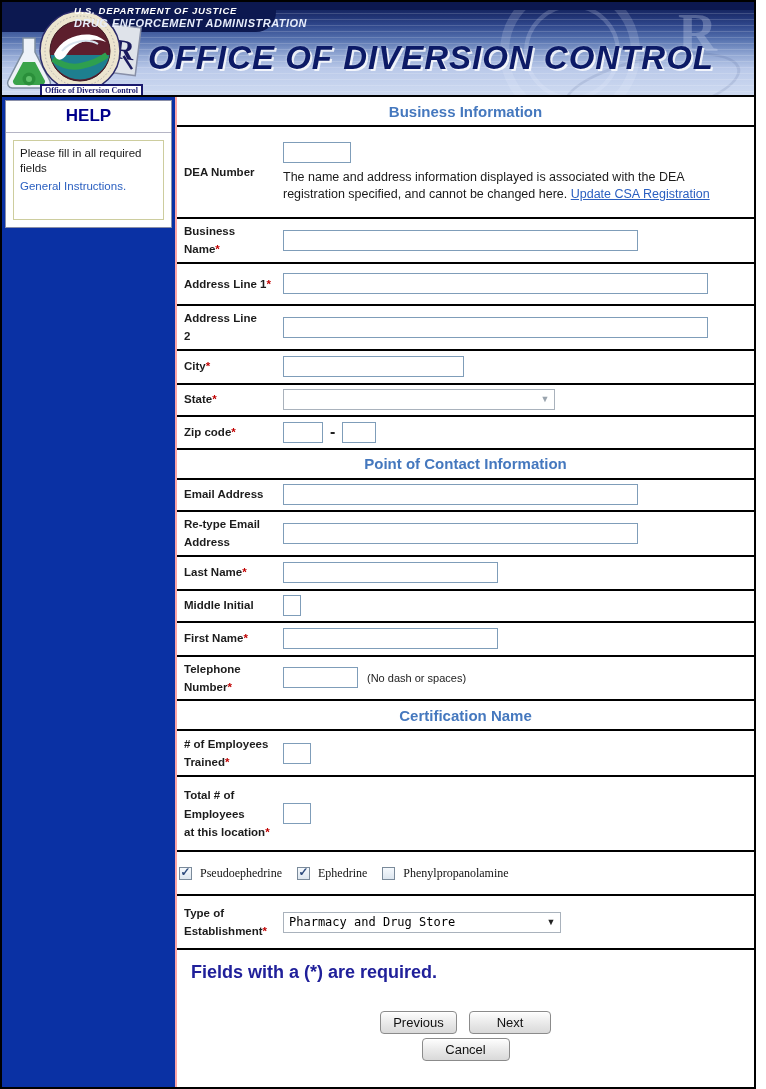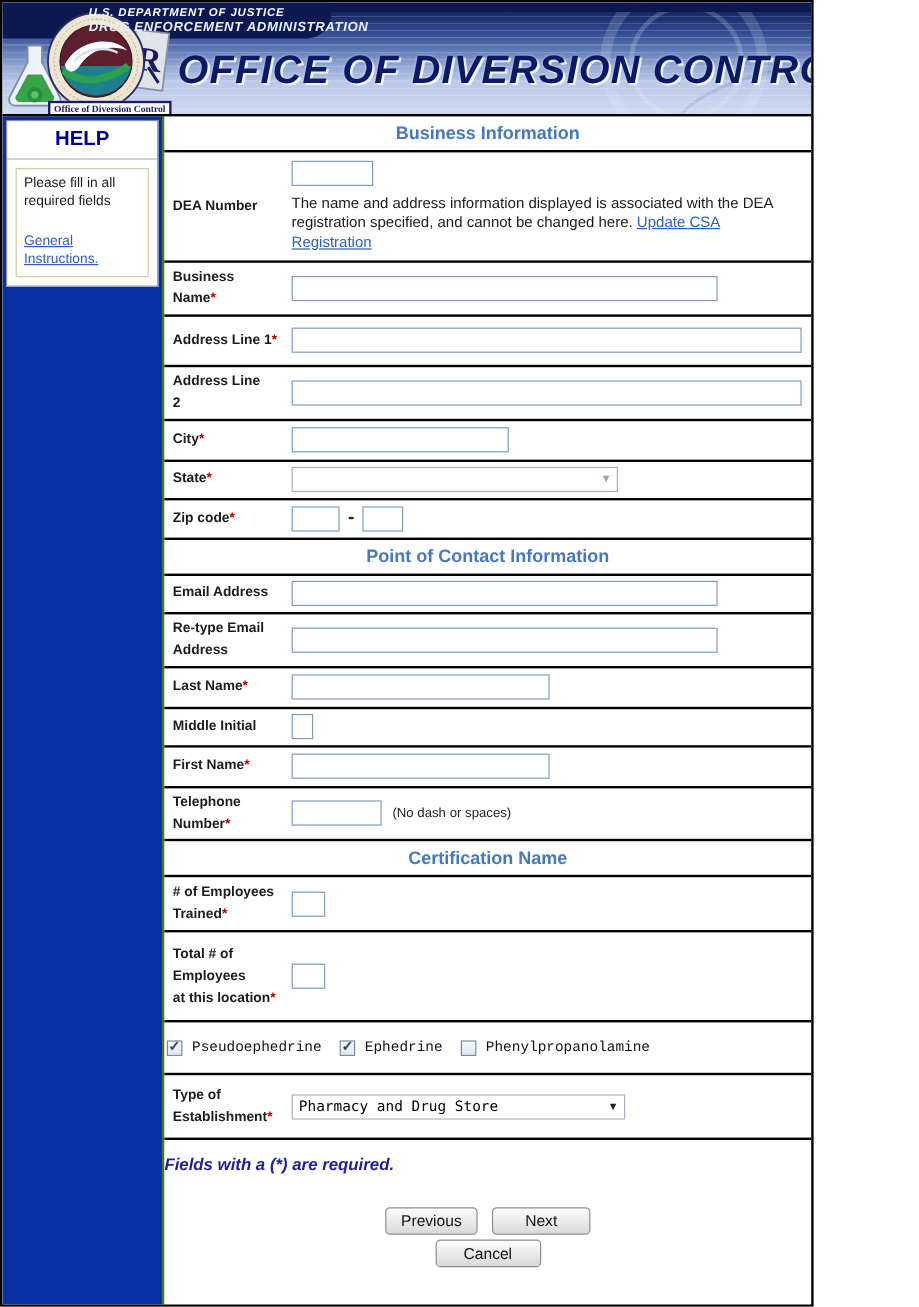--- a/index.html
+++ b/index.html
@@ -1,19 +1,19 @@
 <!DOCTYPE html>
 <html><head>
 <meta charset="utf-8">
 <style>
   * { margin:0; padding:0; box-sizing:border-box; }
   html,body { background:#fff; }
   body { font-family:"Liberation Sans", sans-serif; }
 
-  .page { width:678px; height:1089px; border:2px solid #000; background:#fff;
+  .page { width:756px; height:1089px; border:2px solid #000; background:#fff;
           display:flex; flex-direction:column; overflow:hidden; }
 
   
   .header { position:relative; height:95px; border-bottom:2px solid #000; overflow:hidden;
     background:linear-gradient(180deg,#0d1b50 0%,#1b2c6b 12%,#31498e 26%,#5571ae 40%,#8fa5d2 56%,#bac9e9 72%,#cfdbf1 100%); }
   .header::after { content:""; position:absolute; inset:0; pointer-events:none;
     background:repeating-linear-gradient(180deg, rgba(255,255,255,0) 0 5px, rgba(255,255,255,.16) 5px 6px); }
   .hdr-strip { position:absolute; top:0; left:0; width:274px; height:30px; background:#0c1850;
     border-bottom-right-radius:20px; z-index:1; }
   .hdr-topline { position:absolute; top:0; left:0; right:0; height:8px; background:#0c1850; z-index:1; }
@@ -30,27 +30,27 @@
     font-size:54px; color:rgba(230,238,255,.26); pointer-events:none; }
   .wm-arc { position:absolute; left:560px; top:55px; width:180px; height:60px; border-radius:50%;
     border:3px solid rgba(20,40,100,.10); transform:rotate(-12deg); pointer-events:none; }
   .logo { position:absolute; left:4px; top:4px; z-index:3; }
   .seal-caption { position:absolute; left:38px; top:82px; z-index:5; background:#ffffff;
     border:2px solid #1a1a6e; color:#1a1a6e; font-family:"Liberation Serif",serif; font-weight:bold;
     font-size:8px; line-height:10px; padding:0 3px; white-space:nowrap; }
 
   
   .body { flex:1; display:flex; min-height:0; }
-  .sidebar { width:175px; background:#0a31a4; border-right:2px solid #4d7c0f; padding:3px; }
+  .sidebar { width:175px; background:#0a31a4; border-right:2px solid #fca5a5; padding:3px; }
   .help-panel { background:#ffffff; border:1px solid #8a8fa8; }
   .help-title { text-align:center; font-size:17px; font-weight:bold; color:#00008b;
     padding:5px 0 6px; border-bottom:1px solid #b5b5c5; }
   .help-box { margin:7px; border:1px solid #cdcd9e; padding:5px 6px 6px; min-height:80px;
     font-size:11.5px; color:#1a1a1a; line-height:1.3; }
-  .help-link { display:inline-block; margin-top:18px; color:#2a5fc0; text-decoration:underline;
+  .help-link { display:inline-block; margin-top:3px; color:#2a5fc0; 
     font-size:11.5px; cursor:pointer; }
 
   .content { flex:1; display:flex; flex-direction:column; background:#fff; }
 
   .row { display:flex; align-items:center; border-bottom:2px solid #000; }
   .sec { justify-content:center; font-size:15px; font-weight:bold; color:#4578be; }
   .lbl { width:104px; padding:3px 2px 3px 7px; font-weight:bold; font-size:11.5px;
     color:#1c1c1c; line-height:1.6; flex-shrink:0; }
   .ln { display:block; }
   .ln .inline { display:inline; }
@@ -71,24 +71,24 @@
   .link { color:#2a5fc0; text-decoration:underline; cursor:pointer; }
 
   .dash { margin:0 7px; color:#222; font-weight:bold; }
   .phone-note { margin-left:9px; font-size:11px; color:#222; }
 
   .chk { display:flex; align-items:center; margin-right:15px; cursor:pointer; }
   .box { width:13px; height:13px; border:1px solid #7a8a9a; background:linear-gradient(#f5f9fd,#dde6ef);
     display:flex; align-items:center; justify-content:center; font-size:12px; font-weight:bold;
     color:#2c4a7c; line-height:1; }
   .box.on::after { content:"✓"; margin-top:-2px; }
-  .chklbl { margin-left:8px; font-family:Liberation Mono, monospace; font-size:12px; color:#111; }
+  .chklbl { margin-left:8px; font-family:Liberation Serif, serif; font-size:12px; color:#111; }
 
   .footer-area { flex:1; padding-top:12px; }
-  .note { font-size:14px; font-weight:bold; font-style:italic; color:#20209a; }
+  .note { margin-left:14px; font-size:18px; font-weight:bold; color:#20209a; }
   .btns { margin-top:28px; display:flex; flex-direction:column; align-items:center; gap:4px; }
   .btnrow { display:flex; gap:12px; }
   .btn { font-family:"Liberation Sans",sans-serif; font-size:13px; color:#111; height:23px;
     padding:1px 10px; border:1px solid #8b8b8b; border-radius:4px; cursor:pointer;
     background:linear-gradient(#fefefe,#ececec 45%,#d9d9d9); box-shadow:inset 0 1px 0 #fff; }
   .btn.prev { min-width:77px; }
   .btn.next { min-width:82px; }
   .btn.cancel { min-width:88px; }
 </style>
 </head>

